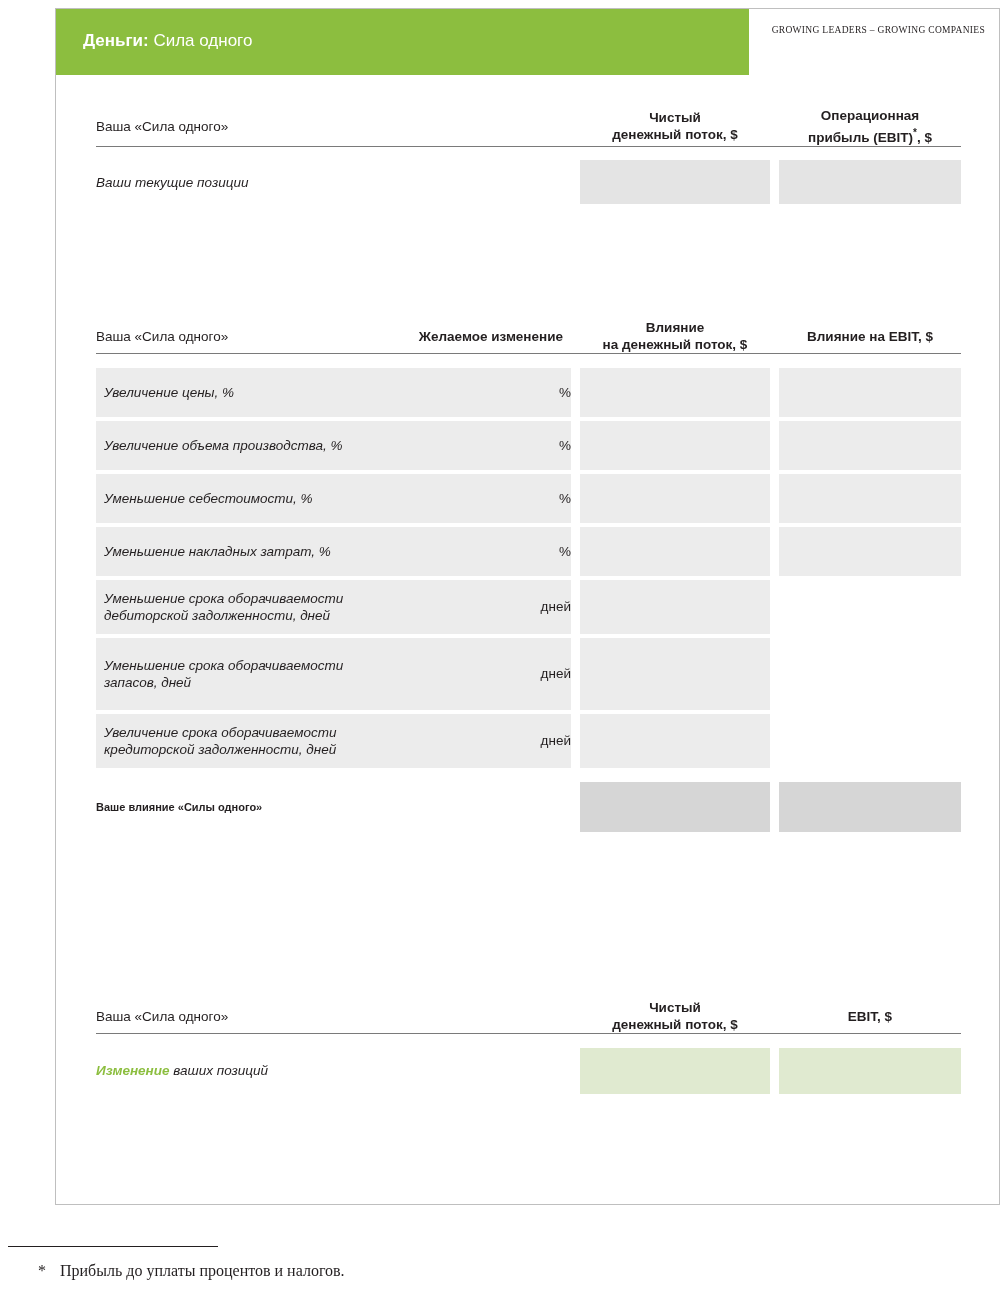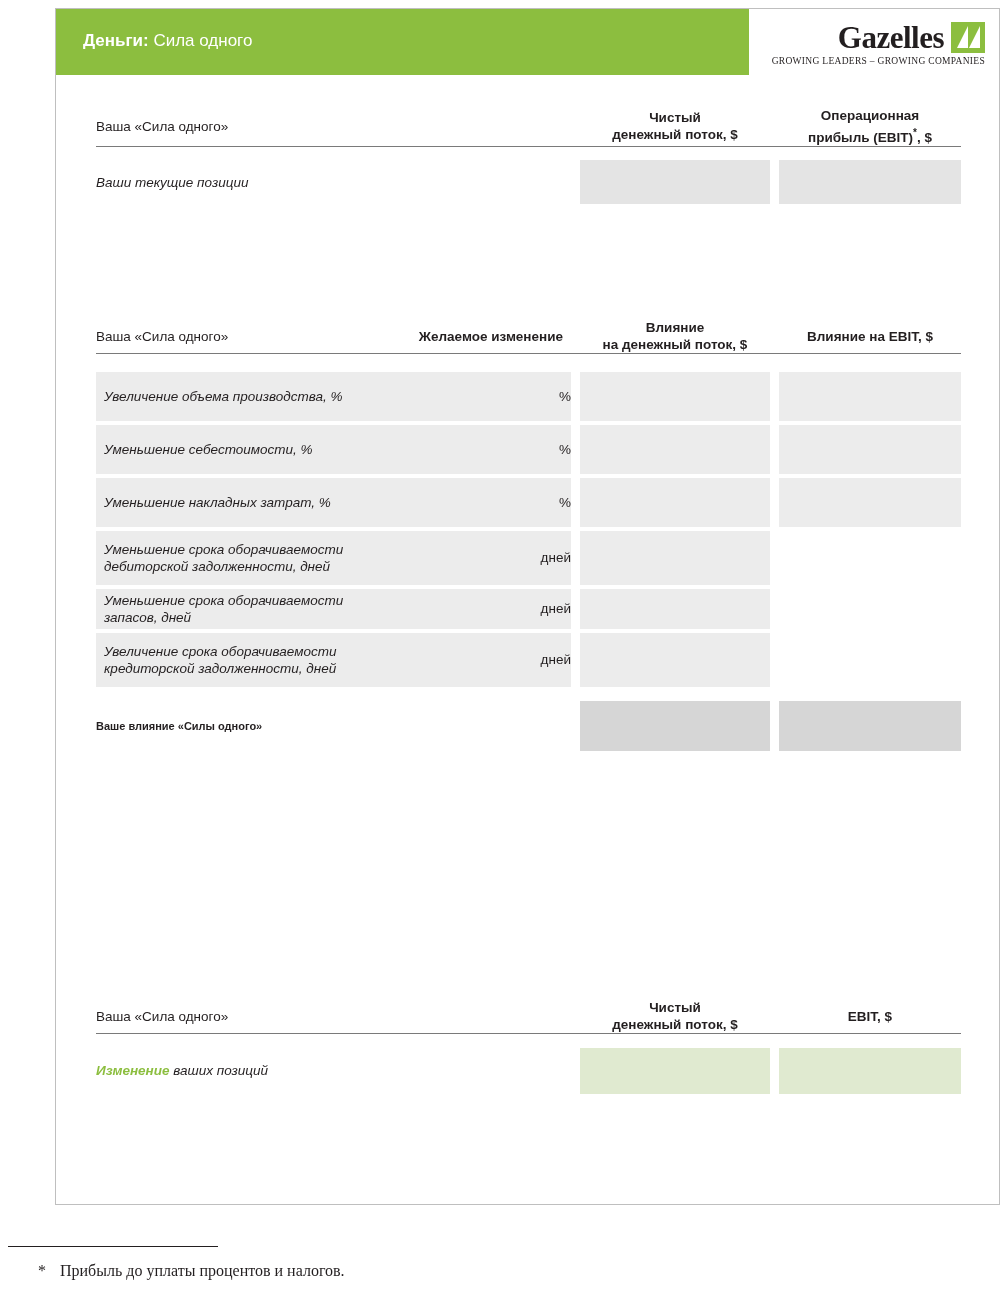--- a/index.html
+++ b/index.html
@@ -199,24 +199,20 @@
 <body>
 
 <div class="page">
 
   <div class="header-band">
     <div class="header-title">
       <b>Деньги:</b><span class="reg"> Сила одного</span>
     </div>
     <div class="logo-plate">
       <div class="logo-wrap">
-        <div class="logo-row">
-          <div class="logo-word">Gazelles</div>
-          <div class="logo-mark"></div>
-        </div>
         <div class="logo-tag">Growing Leaders – Growing Companies</div>
       </div>
     </div>
   </div>
 
   <div class="block" style="left:40px; top:98px; width:865px;">
     <table class="sheet">
       <colgroup>
         <col style="width:475px">
         <col style="width:9px">
@@ -271,20 +267,28 @@
           <div>Влияние</div>
           <div>на денежный поток, $</div>
         </td>
         <td class="spacer-col"></td>
         <td class="colhead">Влияние на EBIT, $</td>
       </tr>
       <tr style="height:14px">
             <td colspan="6"></td>
           </tr>
 
+      <tr style="height:49px">
+        <td class="cell-label shaded">Увеличение цены, %</td>
+        <td class="cell-unit">%</td>
+        <td class="spacer-col"></td>
+        <td class="cell-input"></td>
+        <td class="spacer-col"></td>
+        <td class="cell-input"></td>
+      </tr>
       <tr style="height:4px">
             <td colspan="6"></td>
           </tr>
 
       <tr style="height:49px">
         <td class="cell-label shaded">Увеличение объема производства, %</td>
         <td class="cell-unit">%</td>
         <td class="spacer-col"></td>
         <td class="cell-input"></td>
         <td class="spacer-col"></td>
@@ -323,21 +327,21 @@
         <td class="cell-unit">дней</td>
         <td class="spacer-col"></td>
         <td class="cell-input"></td>
         <td class="spacer-col"></td>
         <td class="cell-blank"></td>
       </tr>
       <tr style="height:4px">
             <td colspan="6"></td>
           </tr>
 
-      <tr style="height:40px">
+      <tr style="height:72px">
         <td class="cell-label shaded">Уменьшение срока оборачиваемости запасов, дней</td>
         <td class="cell-unit">дней</td>
         <td class="spacer-col"></td>
         <td class="cell-input"></td>
         <td class="spacer-col"></td>
         <td class="cell-blank"></td>
       </tr>
       <tr style="height:4px">
             <td colspan="6"></td>
           </tr>

